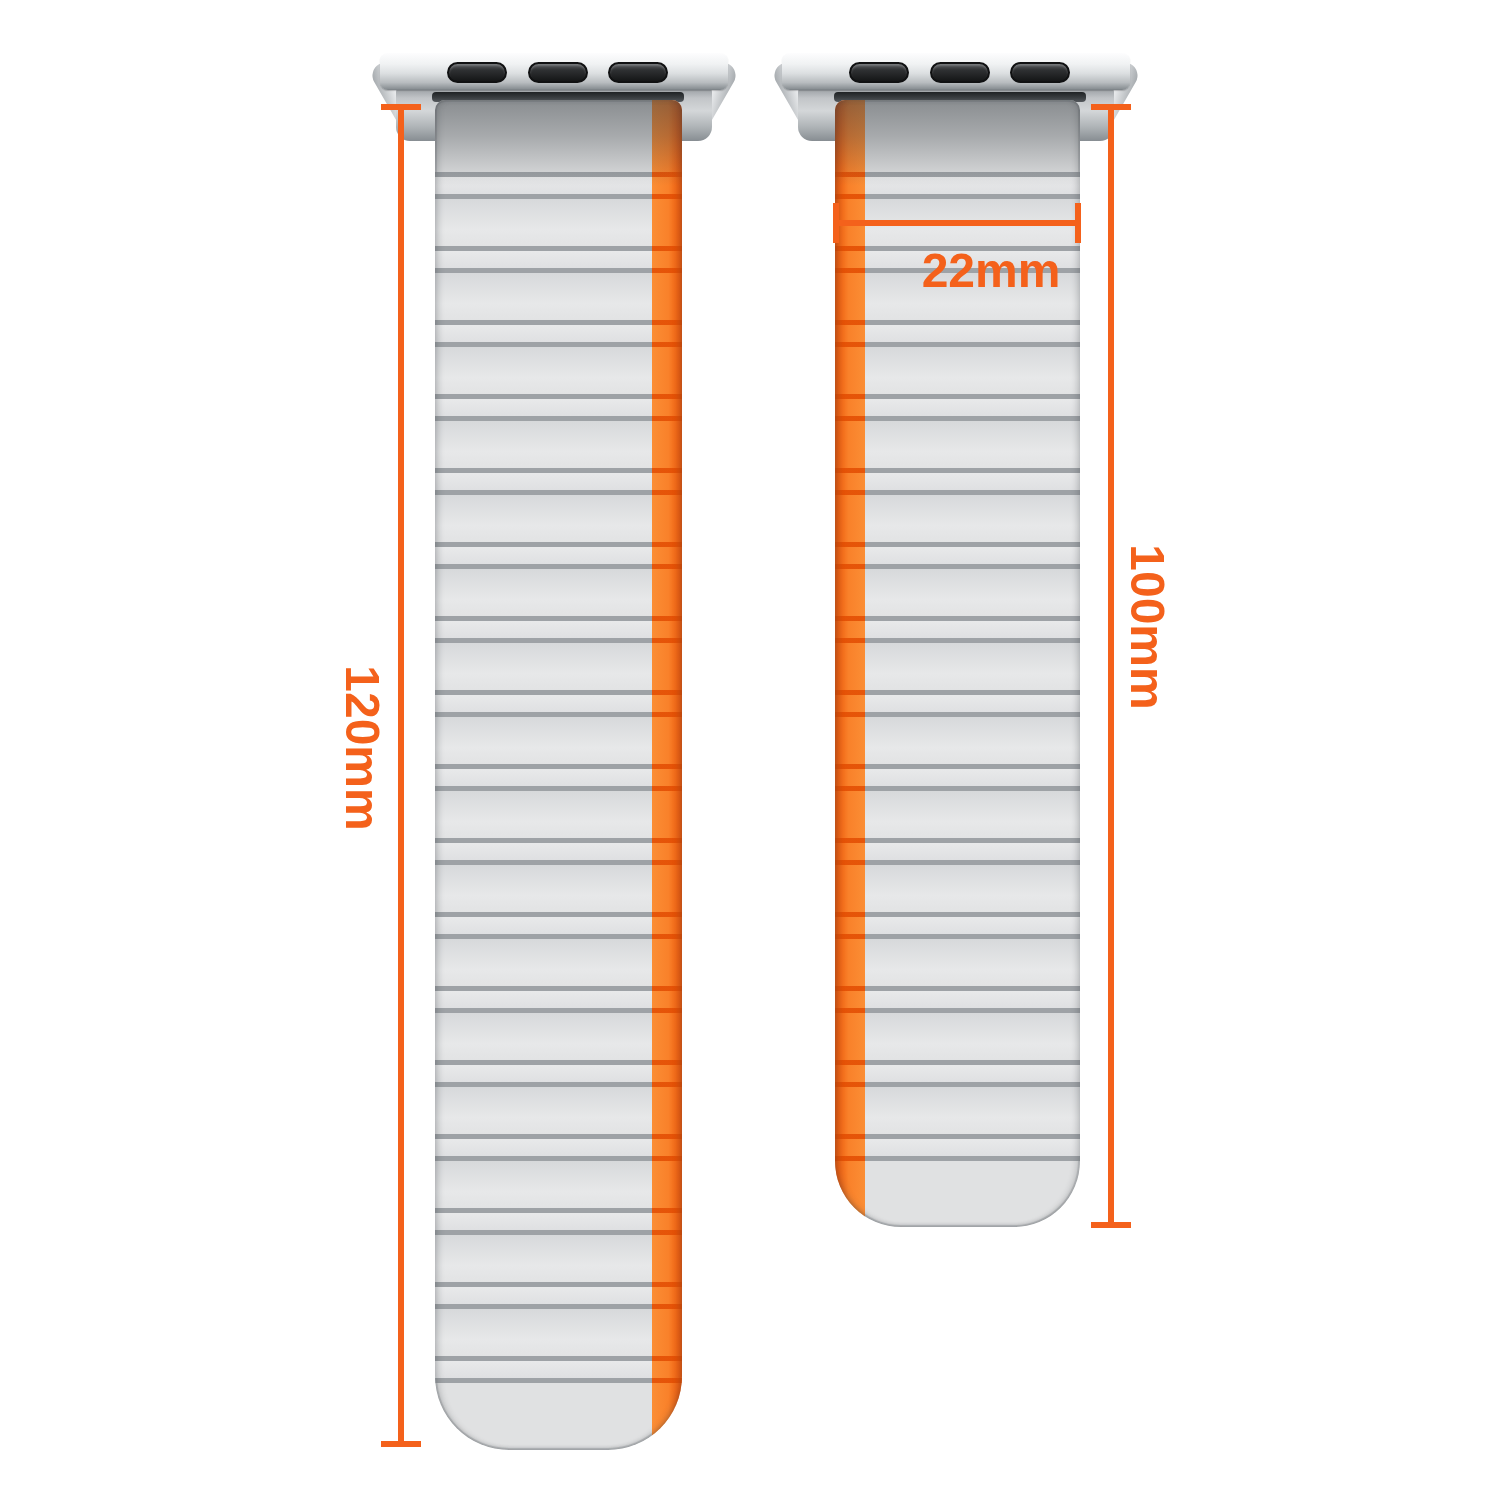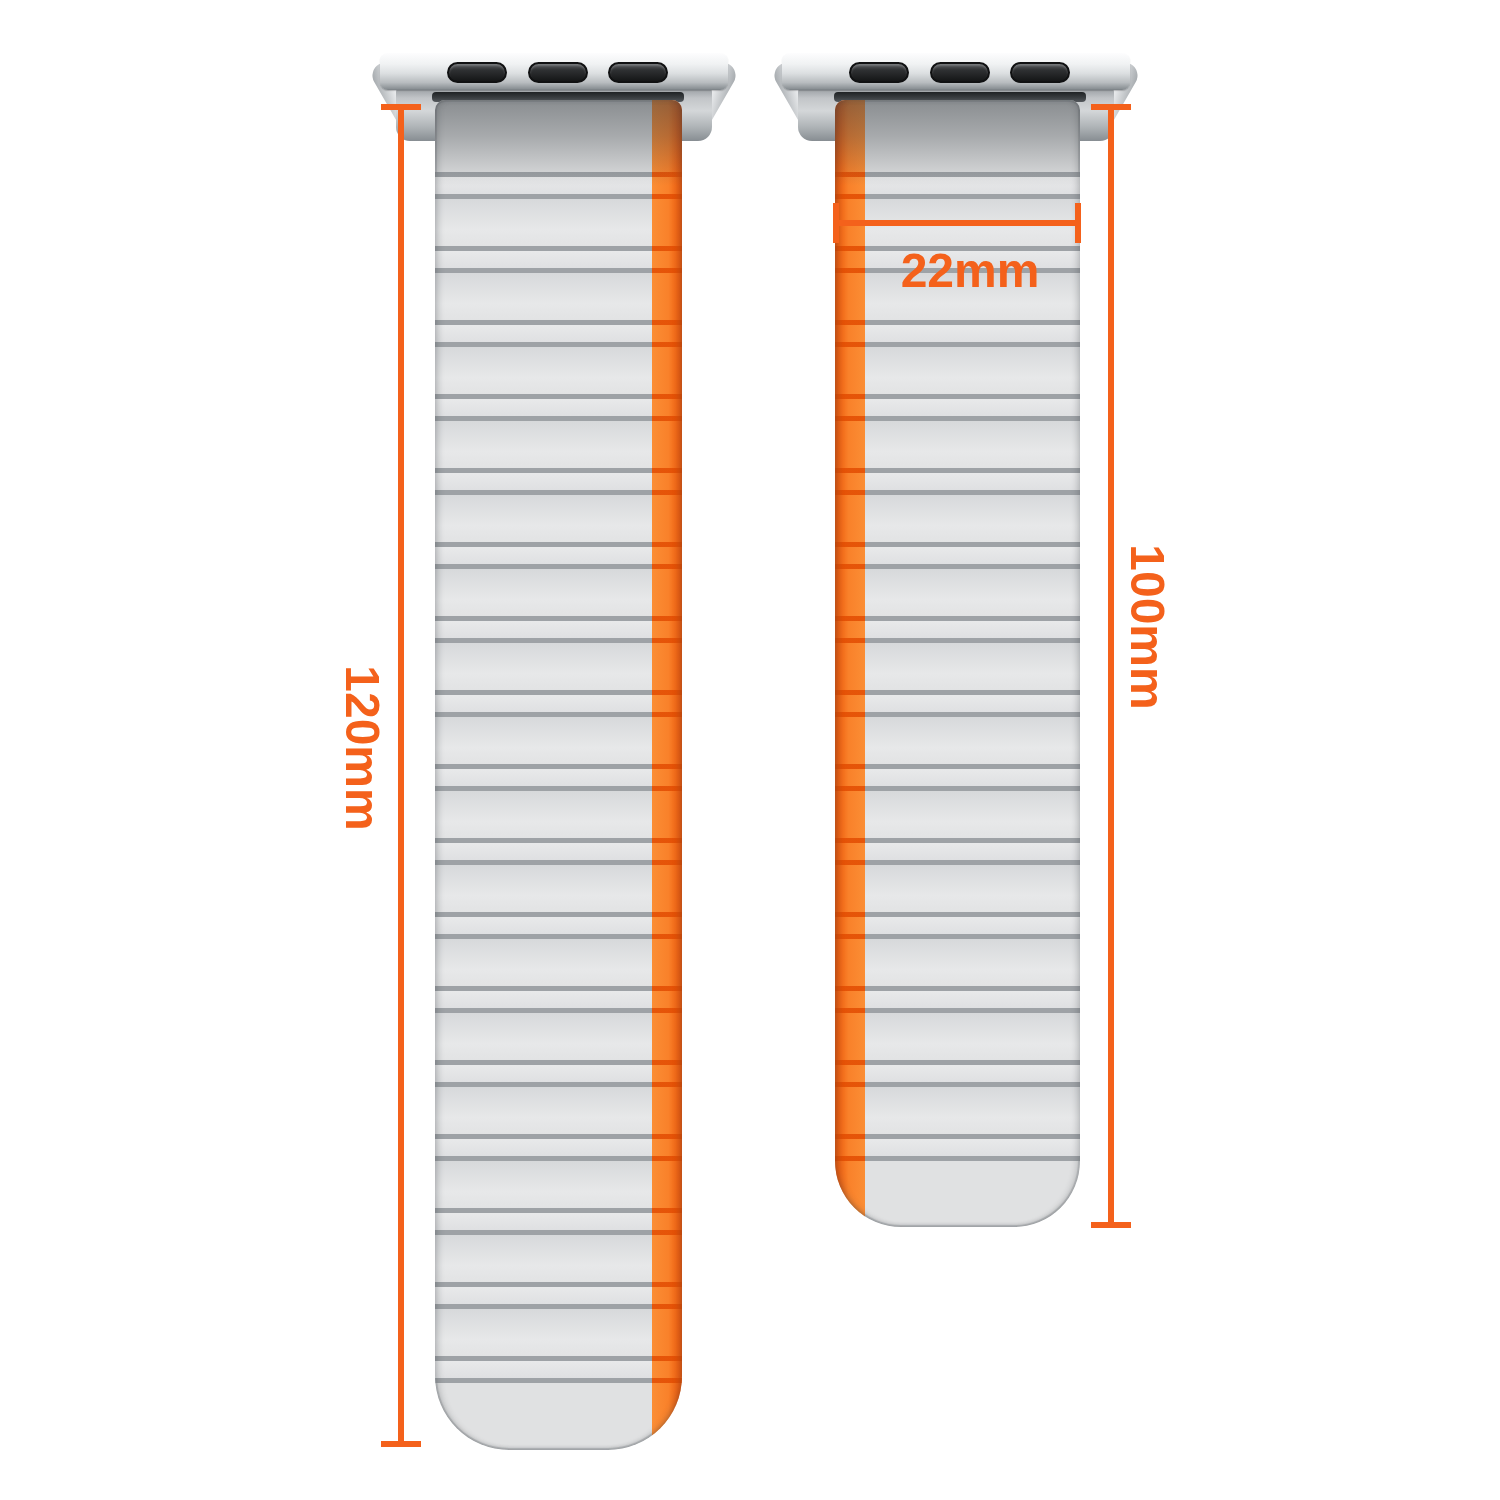--- a/index.html
+++ b/index.html
@@ -110,20 +110,20 @@
     <div class="stripe">
       <div class="stripe-ridges"></div>
     </div>
     <div class="top-shade"></div>
     <div class="edge-shade"></div>
   </div>
 
   <div class="dim" style="left:836px;top:220px;width:242px;height:6px"></div>
   <div class="dim" style="left:833px;top:203px;width:6px;height:40px"></div>
   <div class="dim" style="left:1075px;top:203px;width:6px;height:40px"></div>
-  <div class="dim-label horiz" style="left:970px;top:271px">22mm</div>
+  <div class="dim-label horiz" style="left:991px;top:271px">22mm</div>
 
   <div class="dim" style="left:1108px;top:107px;width:6px;height:1118px"></div>
   <div class="dim" style="left:1091px;top:104px;width:40px;height:6px"></div>
   <div class="dim" style="left:1091px;top:1222px;width:40px;height:6px"></div>
   <div class="dim-label vert" style="left:1147px;top:627px">100mm</div>
 
 </div>
 
 </body></html>

